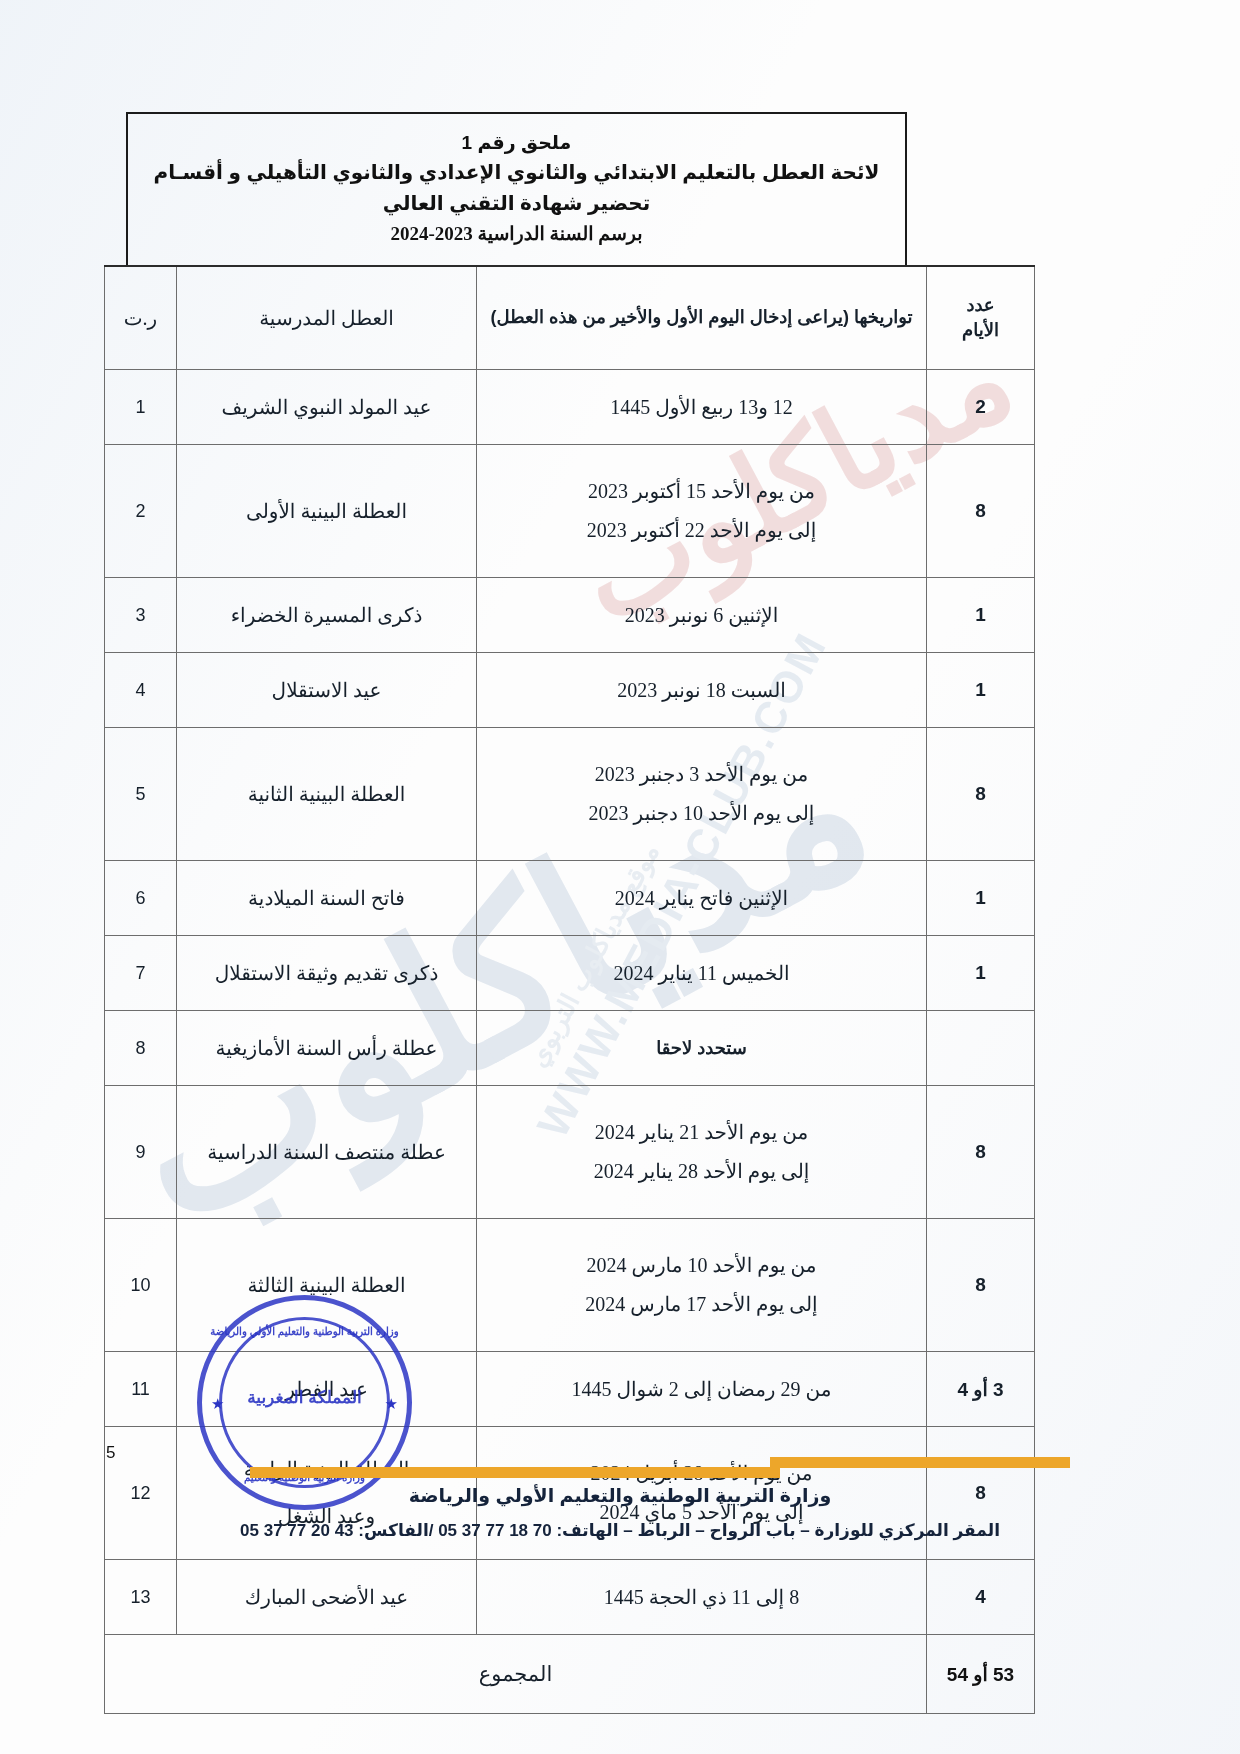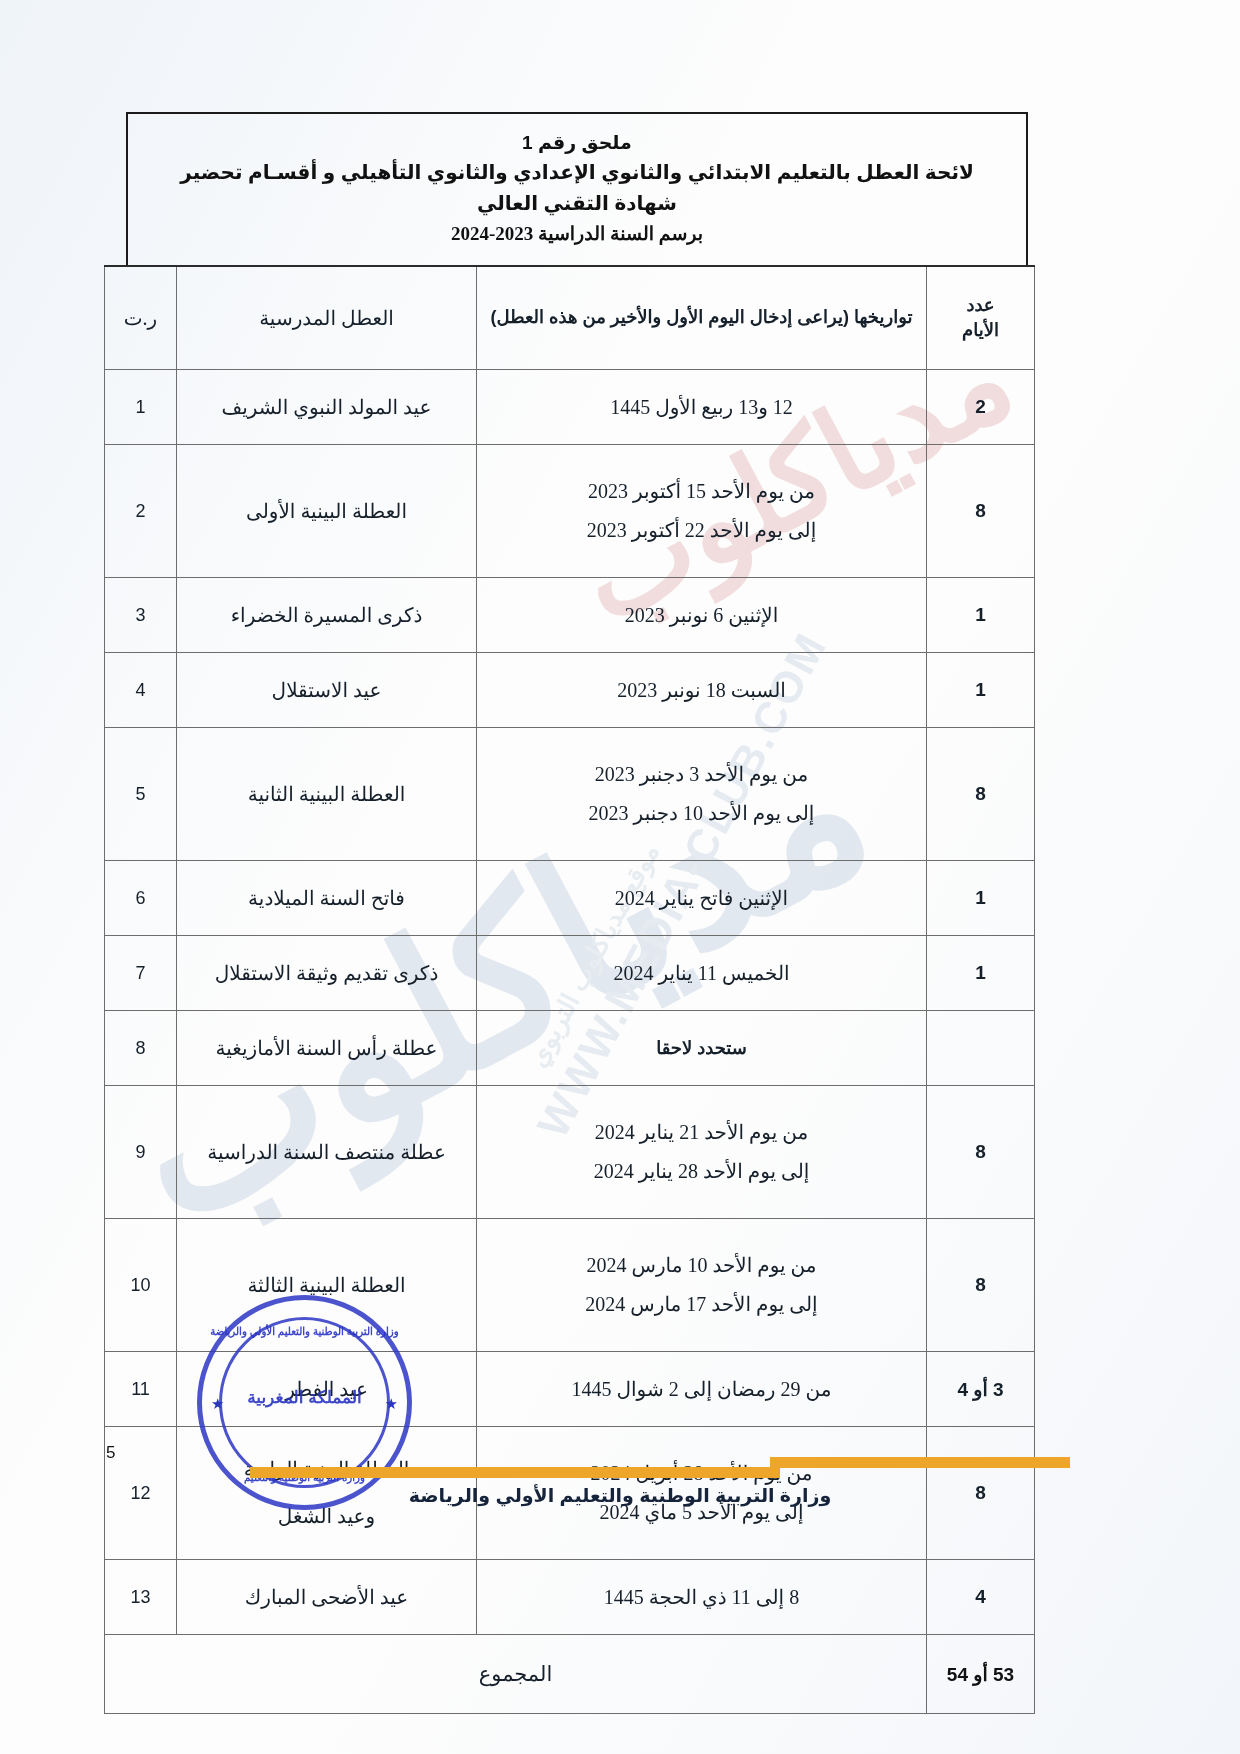--- a/index.html
+++ b/index.html
@@ -79,21 +79,21 @@
     left: 470px;
     transform: rotate(-62deg);
     color: #d7e0ea;
   }
 
   
   .title-box {
     position: absolute;
     top: 112px;
     left: 126px;
-    width: 902px;
+    width: 781px;
     border: 2px solid #1b1b1b;
     box-sizing: border-box;
     padding: 14px 24px 16px 24px;
     text-align: center;
     font-family: "Liberation Sans", "DejaVu Sans", sans-serif;
     background: transparent;
   }
   .title-line {
     font-weight: bold;
     color: #111;
@@ -470,13 +470,14 @@
 
   <div class="page-number">5</div>
 
   <div class="footer-band">
     <div class="band-shape band-left"></div>
     <div class="band-shape band-mid"></div>
     <div class="band-shape band-right"></div>
   </div>
 
   <div class="footer-text footer-line1">وزارة التربية الوطنية والتعليم الأولي والرياضة</div>
+  <div class="footer-text footer-line2">المقر المركزي للوزارة – باب الرواح – الرباط – الهاتف: 70 18 77 37 05 /الفاكس: 43 20 77 37 05</div>
 </div>
 
 </body></html>

